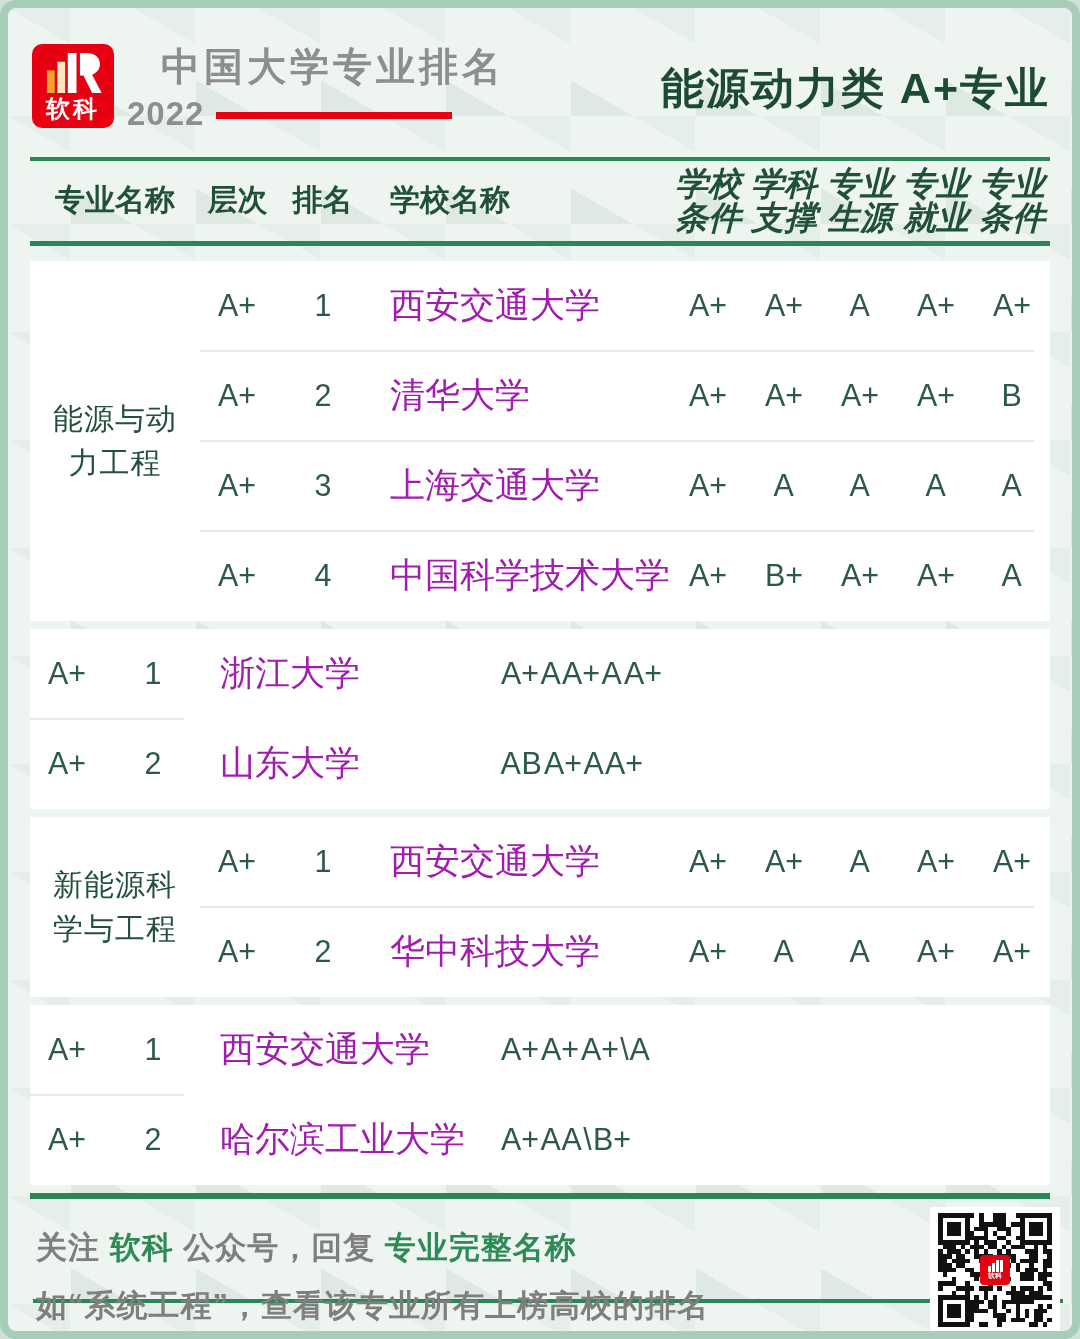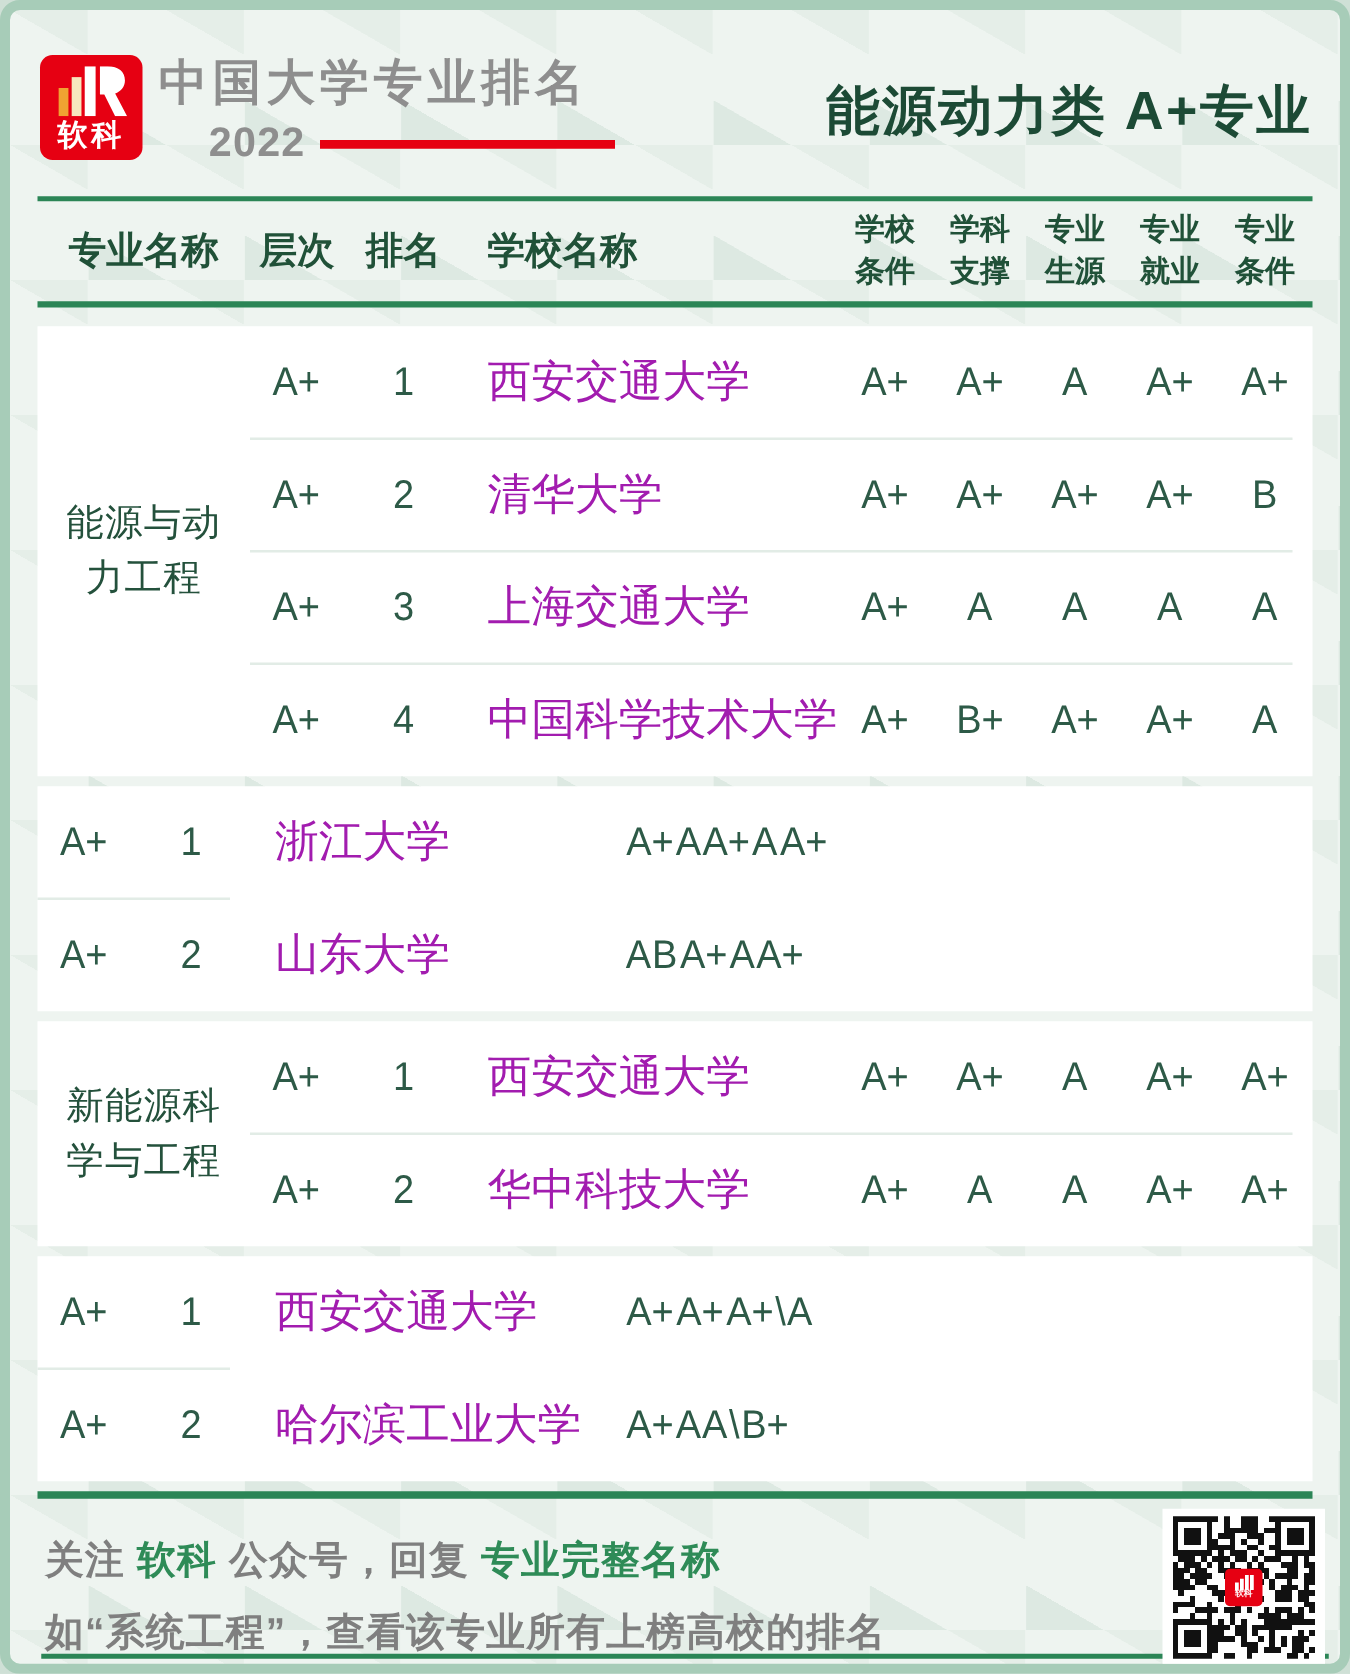--- a/index.html
+++ b/index.html
@@ -14,50 +14,50 @@
   }
   .pad{padding:36px 22px 0;}
   
   .brand-row{display:flex;align-items:flex-start;}
   .logo{width:82px;height:84px;background:#e60012;border-radius:10px;
     display:flex;flex-direction:column;align-items:center;justify-content:space-between;
     padding:9px 8px 7px;box-sizing:border-box;flex:0 0 auto;margin-left:2px;}
   .logo svg{display:block;}
   .logo-text{color:#fff;font-weight:bold;font-size:24px;letter-spacing:3px;line-height:1;}
   .brand-text{margin-left:13px;padding-top:2px;}
-  .brand-title{font-size:39px;font-weight:bold;color:#8e8e8e;letter-spacing:4px;line-height:1.1;}
-  .year-row{display:flex;align-items:center;margin-top:6px;margin-left:40px;}
+  .brand-title{font-size:39px;font-weight:bold;color:#8e8e8e;letter-spacing:4px;line-height:1.1;margin-left:34px;}
+  .year-row{display:flex;align-items:center;margin-top:6px;}
   .brand-year{font-size:33px;font-weight:bold;color:#8e8e8e;letter-spacing:1px;}
   .red-line{height:7px;width:236px;background:#e60012;margin-left:12px;margin-top:4px;}
   .page-title{margin-left:auto;margin-top:16px;font-size:43px;font-weight:bold;color:#1c4a35;letter-spacing:2px;}
   
   .thead{
     margin-top:24px;height:80px;box-sizing:content-box;
     border-top:4px solid #2b8556;border-bottom:5px solid #2b8556;
     display:grid;grid-template-columns:170px 75px 95px 300px repeat(5,1fr);
     align-items:center;color:#205138;font-weight:bold;font-size:30px;
   }
   .thead .h{justify-self:center;}
   .thead .h-school{justify-self:start;padding-left:20px;}
-  .thead .h2{white-space:pre-line;font-size:24px;line-height:34px;}
+  .thead .h2{white-space:pre-line;font-size:33px;line-height:34px;font-style:italic;}
   .tbody{margin-top:15px;}
   .group{background:#fff;display:grid;grid-template-columns:170px 1fr;margin-bottom:8px;}
   .major{display:flex;flex-direction:column;justify-content:center;align-items:center;
     color:#24513c;font-size:30px;line-height:44px;letter-spacing:1px;}
   .rows{display:block;}
   .row{display:grid;grid-template-columns:75px 95px 300px repeat(5,1fr);
     height:90px;align-items:center;position:relative;
     color:#2d5a47;font-size:32px;}
   .row + .row::before{content:"";position:absolute;left:0;right:16px;top:-1px;height:2px;background:#e2ece6;}
   .cell{justify-self:center;}
   .cell.school{justify-self:start;padding-left:20px;font-size:35px;color:#a21caf;}
   .cell.level,.cell.rank,.cell.rating{transform:scaleX(.95);}
   .table-bottom-line{height:6px;background:#2b8556;}
   
-  .footer{position:relative;height:124px;}
+  .footer{position:relative;height:100px;}
   .footer-text{padding:20px 0 0 6px;font-size:31px;font-weight:bold;line-height:58px;color:#7f7f7f;letter-spacing:1px;}
   .footer-text .green{color:#2e8b57;}
   .footer-bottom-line{height:4px;background:#2b8556;margin-left:3px;width:1030px;}
   .qr-card{position:absolute;right:-10px;top:8px;width:130px;height:126px;background:#fff;
     display:flex;align-items:center;justify-content:center;}
   .qr-wrap{position:relative;width:114px;height:114px;}
   .qr-wrap svg{display:block;width:114px;height:114px;}
   .qr-logo{position:absolute;left:50%;top:50%;transform:translate(-50%,-50%);
     width:30px;height:30px;background:#e60012;border-radius:4px;
     display:flex;flex-direction:column;align-items:center;justify-content:center;}

